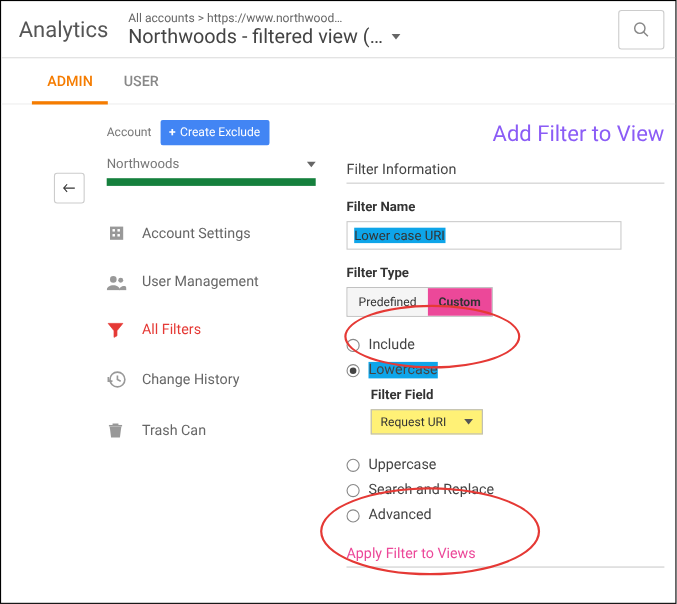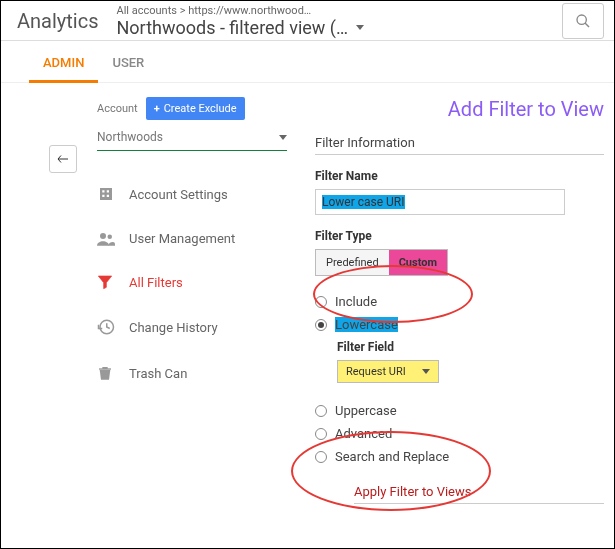--- a/index.html
+++ b/index.html
@@ -1,44 +1,44 @@
 <!DOCTYPE html>
 <html><head>
 <meta charset="utf-8">
 <style>
   * { box-sizing: border-box; margin: 0; padding: 0; }
   body { font-family: Roboto, Arial, sans-serif; font-size: 13px; color: #333; background: #fff; width: 615px; height: 549px; overflow: hidden; border: 1px solid #000; }
-  .header { display: flex; align-items: center; border-bottom: 1px solid #ddd; height: 40px; padding: 0 10px; }
+  .header { display: flex; align-items: center; border-bottom: 1px solid #ddd; height: 52px; padding: 0 10px; }
   .logo { font-size: 20px; color: #555; margin: 0 18px 0 6px; font-weight: 400; }
   .acct-block { flex: 1; }
   .breadcrumb { font-size: 11px; color: #666; }
   .viewname { font-size: 18px; color: #444; display: flex; align-items: center; }
   .caret-down { width:0; height:0; border-left:4px solid transparent; border-right:4px solid transparent; border-top:5px solid #666; margin-left:8px; }
   .search { width: 42px; height: 36px; border: 1px solid #ccc; border-radius: 3px; display:flex; align-items:center; justify-content:center; margin-left: 18px; }
   .tabs { display:flex; border-bottom:1px solid #eee; padding: 0 28px; height: 42px; align-items:flex-end; position:relative; }
   .tab { padding: 12px 14px; font-size: 13px; color: #888; font-weight: 500; position:relative; }
   .tab.active { color: #f57c00; }
   .tab.active::after { content:""; position:absolute; left:0; right:0; bottom:-1px; height:3px; background:#f57c00; }
   .body { display:flex; padding-top: 14px; position:relative; }
   .backbtn { position:absolute; left: 48px; top: 62px; width:28px; height:28px; border:1px solid #ccc; border-radius:3px; display:flex; align-items:center; justify-content:center; background:#fff; }
   .leftcol { width: 290px; padding-left: 96px; }
   .acct-row { display:flex; align-items:center; gap:8px; }
   .acct-label { font-size:11px; color:#777; }
   .create-btn { background:#4285f4; color:#fff; font-size:11px; padding:5px 8px; border-radius:2px; display:flex; align-items:center; gap:4px; }
   .plus { font-weight:bold; }
-  .acct-select { color:#777; font-size:12px; margin-top:10px; padding-bottom:6px; border-bottom:1px solid #15803d; width:190px; display:flex; justify-content:space-between; align-items:center; }
+  .acct-select { color:#777; font-size:12px; margin-top:10px; padding-bottom:6px; border-bottom:7px solid #15803d; width:190px; display:flex; justify-content:space-between; align-items:center; }
   .menu { margin-top: 20px; }
   .menu-item { display:flex; align-items:center; gap:12px; padding:14px 0; color:#666; }
   .menu-item.active { color:#e53935; }
   .menu-item.active .micon svg { stroke:#e53935; fill:#e53935; }
   .micon { width:20px; display:flex; }
   .rightcol { flex:1; padding-left: 24px; padding-right: 10px; position:relative; }
   h2 { font-size:20px; font-weight:400; color:#8b5cf6; margin-bottom: 14px; text-align: right; }
   .section-title { font-size:13px; color:#444; border-bottom:1px solid #ccc; padding-bottom:4px; margin-bottom:14px; }
-  .apply-title { font-size:13px; color:#b91c1c; border-bottom:1px solid #ccc; padding-bottom:4px; margin-top: 20px; margin-left: 39px; }
+  .apply-title { font-size:13px; color:#ec4899; border-bottom:1px solid #ccc; padding-bottom:4px; margin-top: 20px; }
   .field-label { font-size:12px; font-weight:bold; color:#333; margin-bottom:6px; }
   .text-input { border:1px solid #ccc; padding:5px 6px; width: 250px; font-size:12px; }
   .hl { background:#0ea5e9; }
   .type-toggle { display:flex; border:1px solid #bbb; width:fit-content; margin-bottom: 18px; }
   .type-opt { padding:6px 10px; font-size:11px; background:#f5f5f5; }
   .type-opt.sel { background:#ec4899; font-weight:bold; }
   .radio-row { display:flex; align-items:center; gap:8px; margin:8px 0; font-size:13px; color:#444; }
   .radio { width:12px; height:12px; border:1px solid #888; border-radius:50%; display:flex; align-items:center; justify-content:center; }
   .radio.sel::after { content:""; width:6px; height:6px; background:#444; border-radius:50%; }
   .sub { margin-left: 22px; }
@@ -182,25 +182,25 @@
           <span class="caret-down"></span>
         </div>
       </div>
       <div style="height:12px"></div>
       <div class="radio-row">
         <span class="radio"></span>
         <span>Uppercase</span>
       </div>
       <div class="radio-row">
         <span class="radio"></span>
+        <span>Search and Replace</span>
+      </div>
+      <div class="radio-row">
+        <span class="radio"></span>
         <span>Advanced</span>
-      </div>
-      <div class="radio-row">
-        <span class="radio"></span>
-        <span>Search and Replace</span>
       </div>
     </div>
 
     <div class="apply-title">Apply Filter to Views</div>
   </div>
 
   <div class="annot annot1"></div>
   <div class="annot annot2"></div>
 </div>
 

